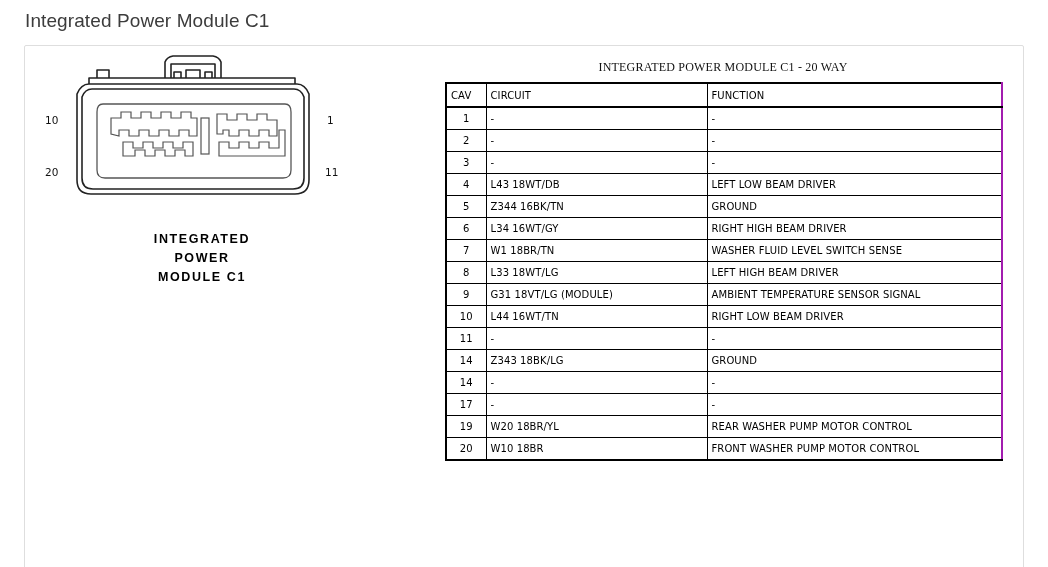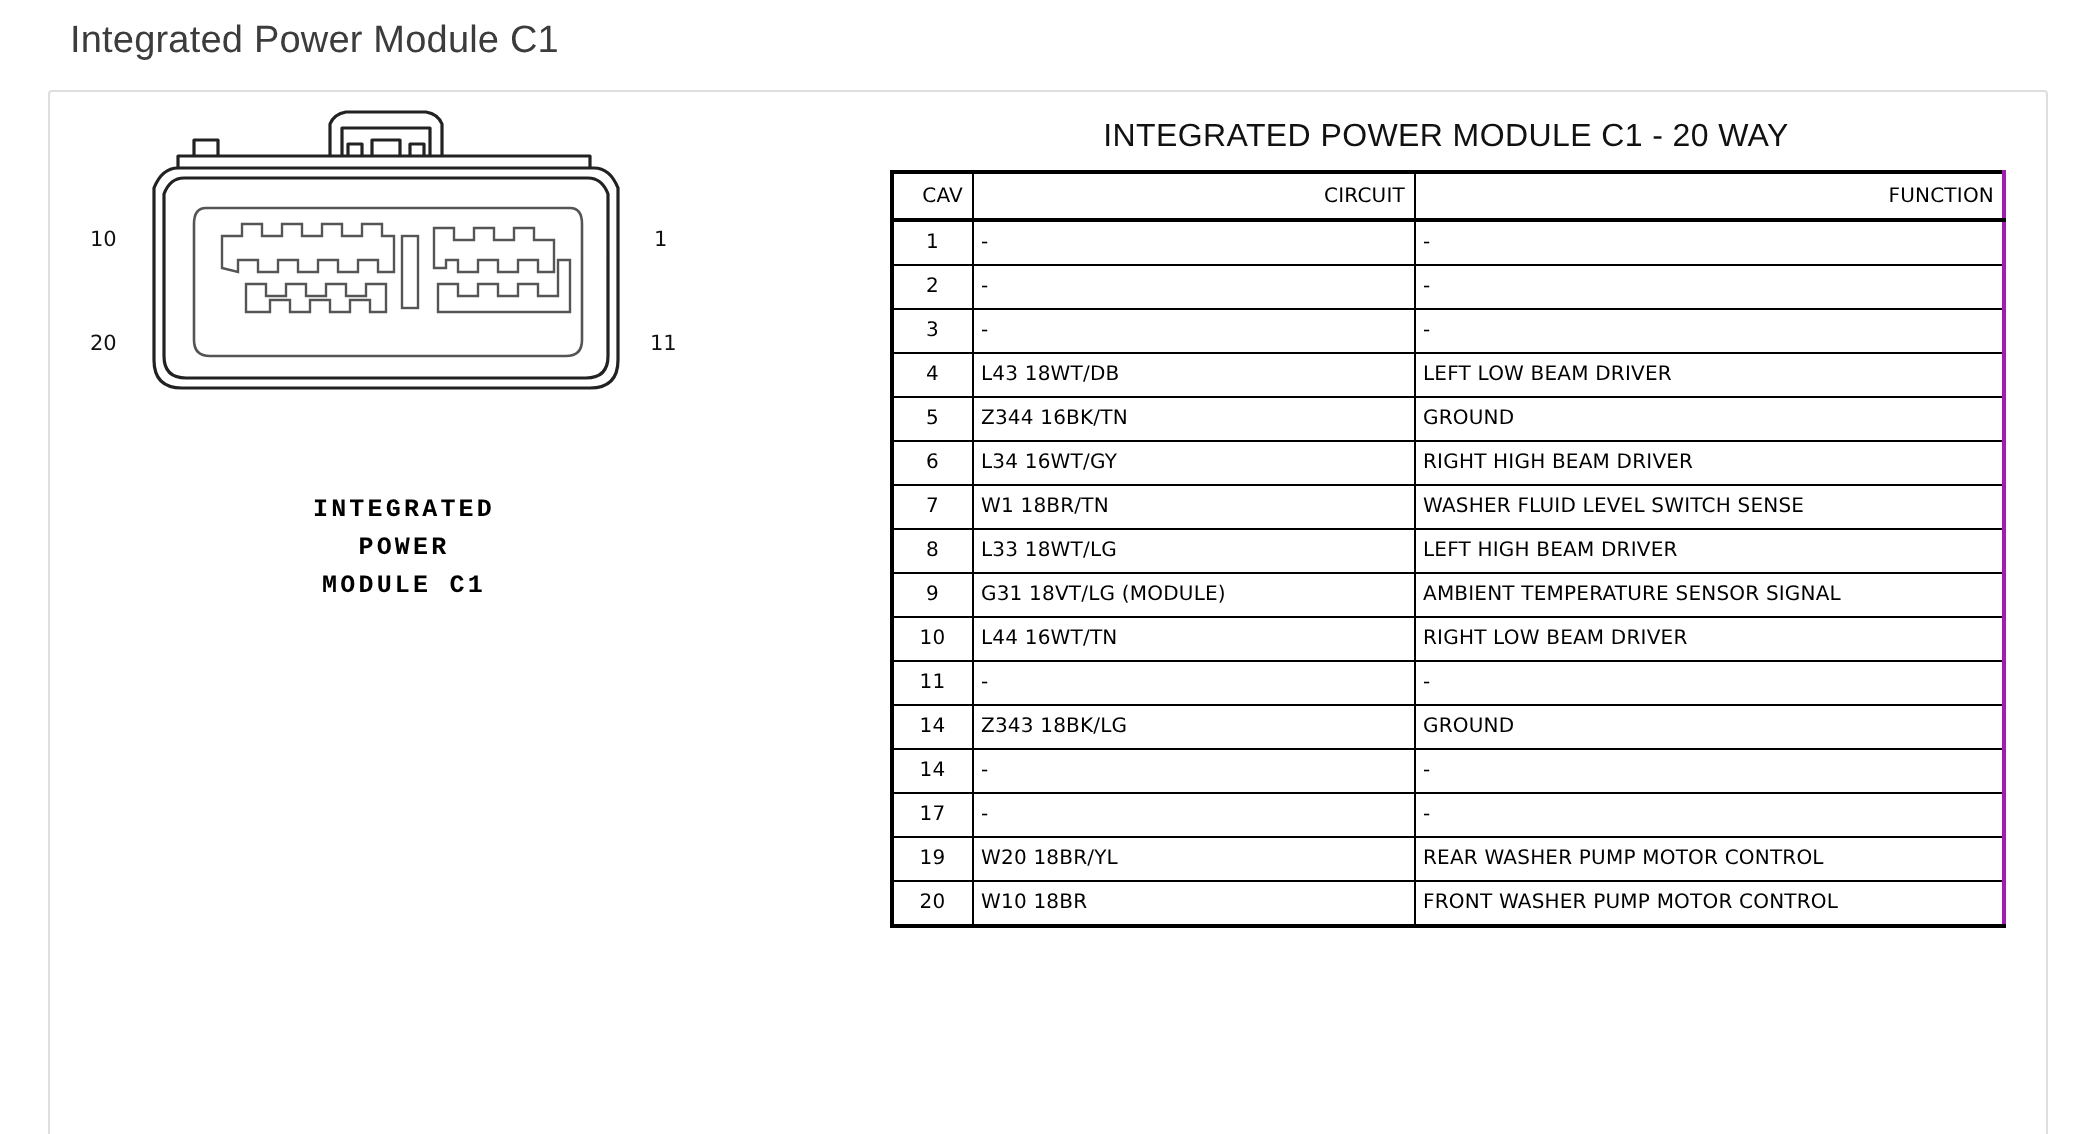--- a/index.html
+++ b/index.html
@@ -17,21 +17,20 @@
 
   .page-title {
     position: absolute;
     left: 25px;
     top: 10px;
     font-size: 19px;
     color: #3c3c3c;
     font-weight: 400;
     letter-spacing: 0.1px;
     white-space: nowrap;
-    margin-left: 10px;
   }
 
   .content-panel {
     position: absolute;
     left: 24px;
     top: 45px;
     width: 1000px;
     height: 540px;
     background: #ffffff;
     border: 1px solid #dedede;
@@ -46,42 +45,42 @@
     left: 12px;
     top: 6px;
     width: 395px;
     height: 260px;
   }
   .connector-svg { display: block; }
 
   .connector-caption {
     position: absolute;
     left: 0;
-    top: 194px;
+    top: 178px;
     width: 330px;
     text-align: center;
-    font-family: Liberation Mono, monospace;
+    font-family: Liberation Sans, sans-serif;
     font-weight: bold;
     font-size: 12.5px;
     letter-spacing: 1.6px;
     color: #000000;
     line-height: 19px;
   }
 
   
   .table-block {
     position: absolute;
     left: 420px;
     top: 14px;
     width: 556px;
   }
   .table-title {
     text-align: center;
-    font-family: Liberation Sans, sans-serif;
-    font-size: 16px;
+    font-family: Liberation Serif, serif;
+    font-size: 12px;
     color: #111111;
     letter-spacing: 0.2px;
     margin-bottom: 7px;
     white-space: nowrap;
   }
   table.pinout {
     border-collapse: collapse;
     width: 556px;
     table-layout: fixed;
     border: 2px solid #000000;
@@ -93,21 +92,21 @@
     font-size: 10px;
     color: #000000;
     height: 21px;
     padding: 0 4px;
     font-weight: normal;
     overflow: hidden;
     white-space: nowrap;
     letter-spacing: 0.1px;
   }
   table.pinout thead th {
-    text-align: right;
+    text-align: left;
     height: 22px;
     border-bottom: 2px solid #000000;
   }
   col.c-cav   { width: 40px; }
   col.c-ckt   { width: 221px; }
   col.c-fn    { width: 295px; }
   td.cav { text-align: center; }
   td.ckt, td.fn { text-align: left; }
   tbody tr td { border-top: 1px solid #000; border-bottom: 1px solid #000; }
   table.pinout td:first-child, table.pinout th:first-child { border-left: 2px solid #000; }

